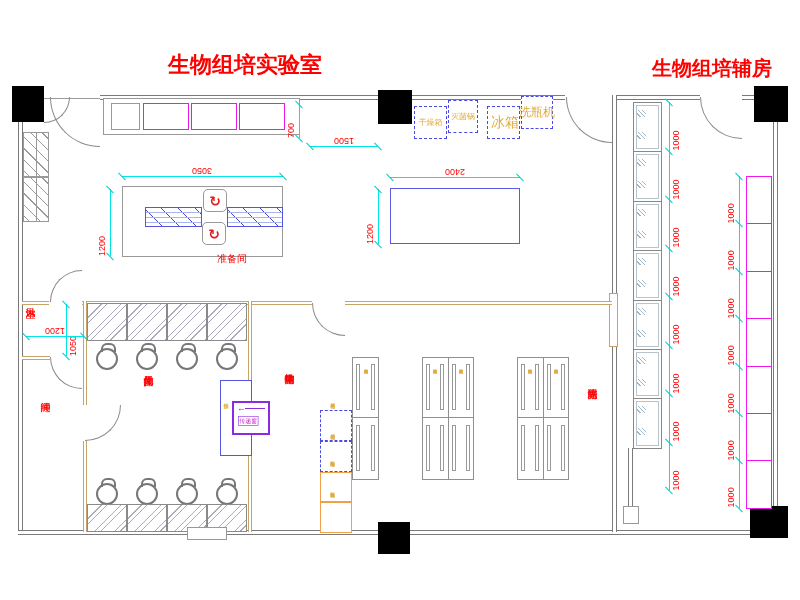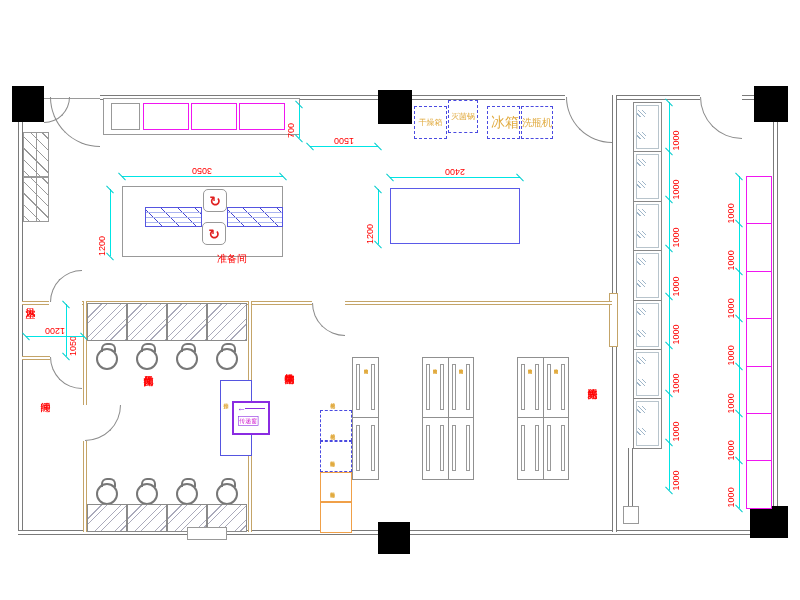--- a/index.html
+++ b/index.html
@@ -44,20 +44,22 @@
   .rackdiv{background:#909090;}
   .coat{border:1px solid #999;background-image:repeating-linear-gradient(45deg,rgba(0,0,0,0) 0 3px,#999 3px 4px,rgba(0,0,0,0) 4px 8px),linear-gradient(90deg,rgba(0,0,0,0) 0 12px,#999 12px 13px,rgba(0,0,0,0) 13px);}
   .passbox{border:2px solid #8a2be2;background:#fff;z-index:5;}
   .chip{color:#d020d0;border:1px solid #8a2be2;background:#fff;padding:0 1px;white-space:nowrap;}
 </style>
 </head>
 <body>
 
 <div id="plan">
 
+  <div class="title" style="left:115px;top:50px;width:260px;font-size:22px;">生物组培实验室</div>
+  <div class="title" style="left:627px;top:55px;width:170px;font-size:20px;">生物组培辅房</div>
 
   <div class="wh" style="left:100px;top:95px;width:465px;"></div>
   <div class="wh" style="left:612px;top:95px;width:88px;"></div>
   <div class="wh" style="left:742px;top:95px;width:14px;"></div>
   <div class="gline" style="left:44px;top:98px;width:56px;height:1px;"></div>
   <div class="wv" style="left:18px;top:95px;height:437px;"></div>
   <div class="wh" style="left:18px;top:530px;width:770px;"></div>
   <div class="wv" style="left:773px;top:95px;height:437px;"></div>
   <div class="wv" style="left:612px;top:95px;height:437px;"></div>
   <div class="outline" style="left:609px;top:293px;width:9px;height:54px;border-color:#c4a468;"></div>
@@ -93,21 +95,21 @@
 
   <div class="eq-box" style="left:414px;top:106px;width:33px;height:33px;font-size:8px;">
       <span style="position:static;">干燥箱</span>
     </div>
   <div class="eq-box" style="left:448px;top:100px;width:30px;height:33px;font-size:8px;">
       <span style="position:static;">灭菌锅</span>
     </div>
   <div class="eq-box" style="left:487px;top:106px;width:33px;height:33px;font-size:14px;justify-content:flex-end;">
       <span style="position:static;">冰箱</span>
     </div>
-  <div class="eq-box" style="left:521px;top:106px;width:32px;height:33px;font-size:10px;">
+  <div class="eq-box" style="left:521px;top:96px;width:32px;height:33px;font-size:12px;">
       <span style="position:static;">洗瓶机</span>
     </div>
 
   <div class="outline" style="left:122px;top:186px;width:161px;height:71px;"></div>
   <div class="bluebench" style="left:145px;top:207px;width:57px;height:20px;"></div>
   <div class="bluebench" style="left:227px;top:207px;width:56px;height:20px;"></div>
   <div class="seat" style="left:203px;top:189px;width:24px;height:23px;">↻</div>
   <div class="seat" style="left:202px;top:222px;width:24px;height:23px;">↻</div>
   <div class="rlab-h" style="left:200px;top:252px;width:64px;">准备间</div>
   <div style="left:390px;top:188px;width:130px;height:56px;border:1.5px solid #5a5ae8;background:#fff;"></div>

